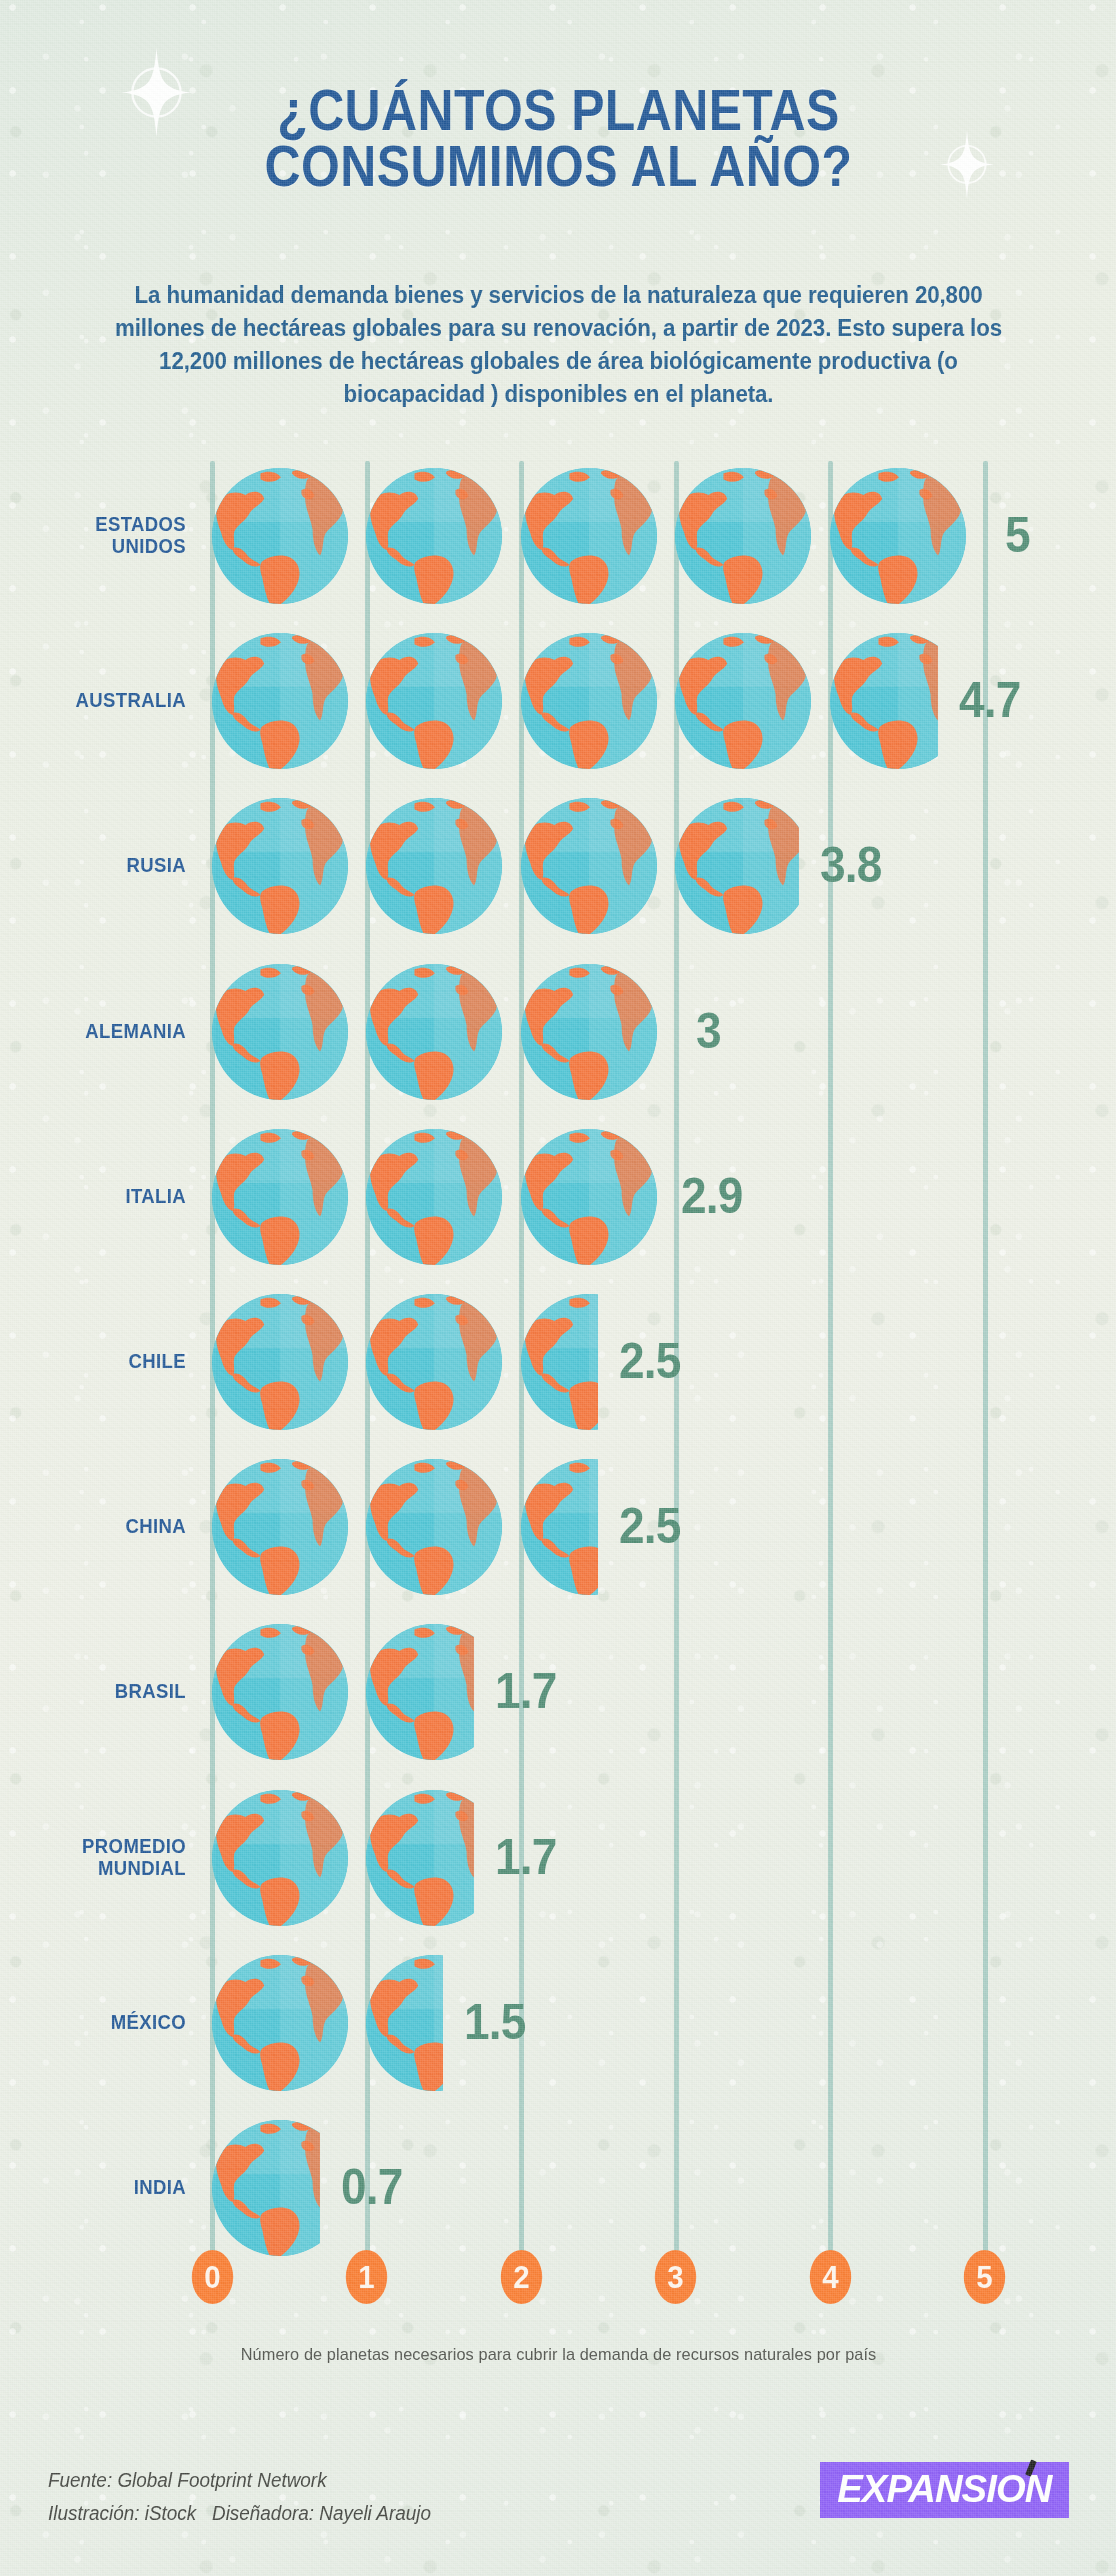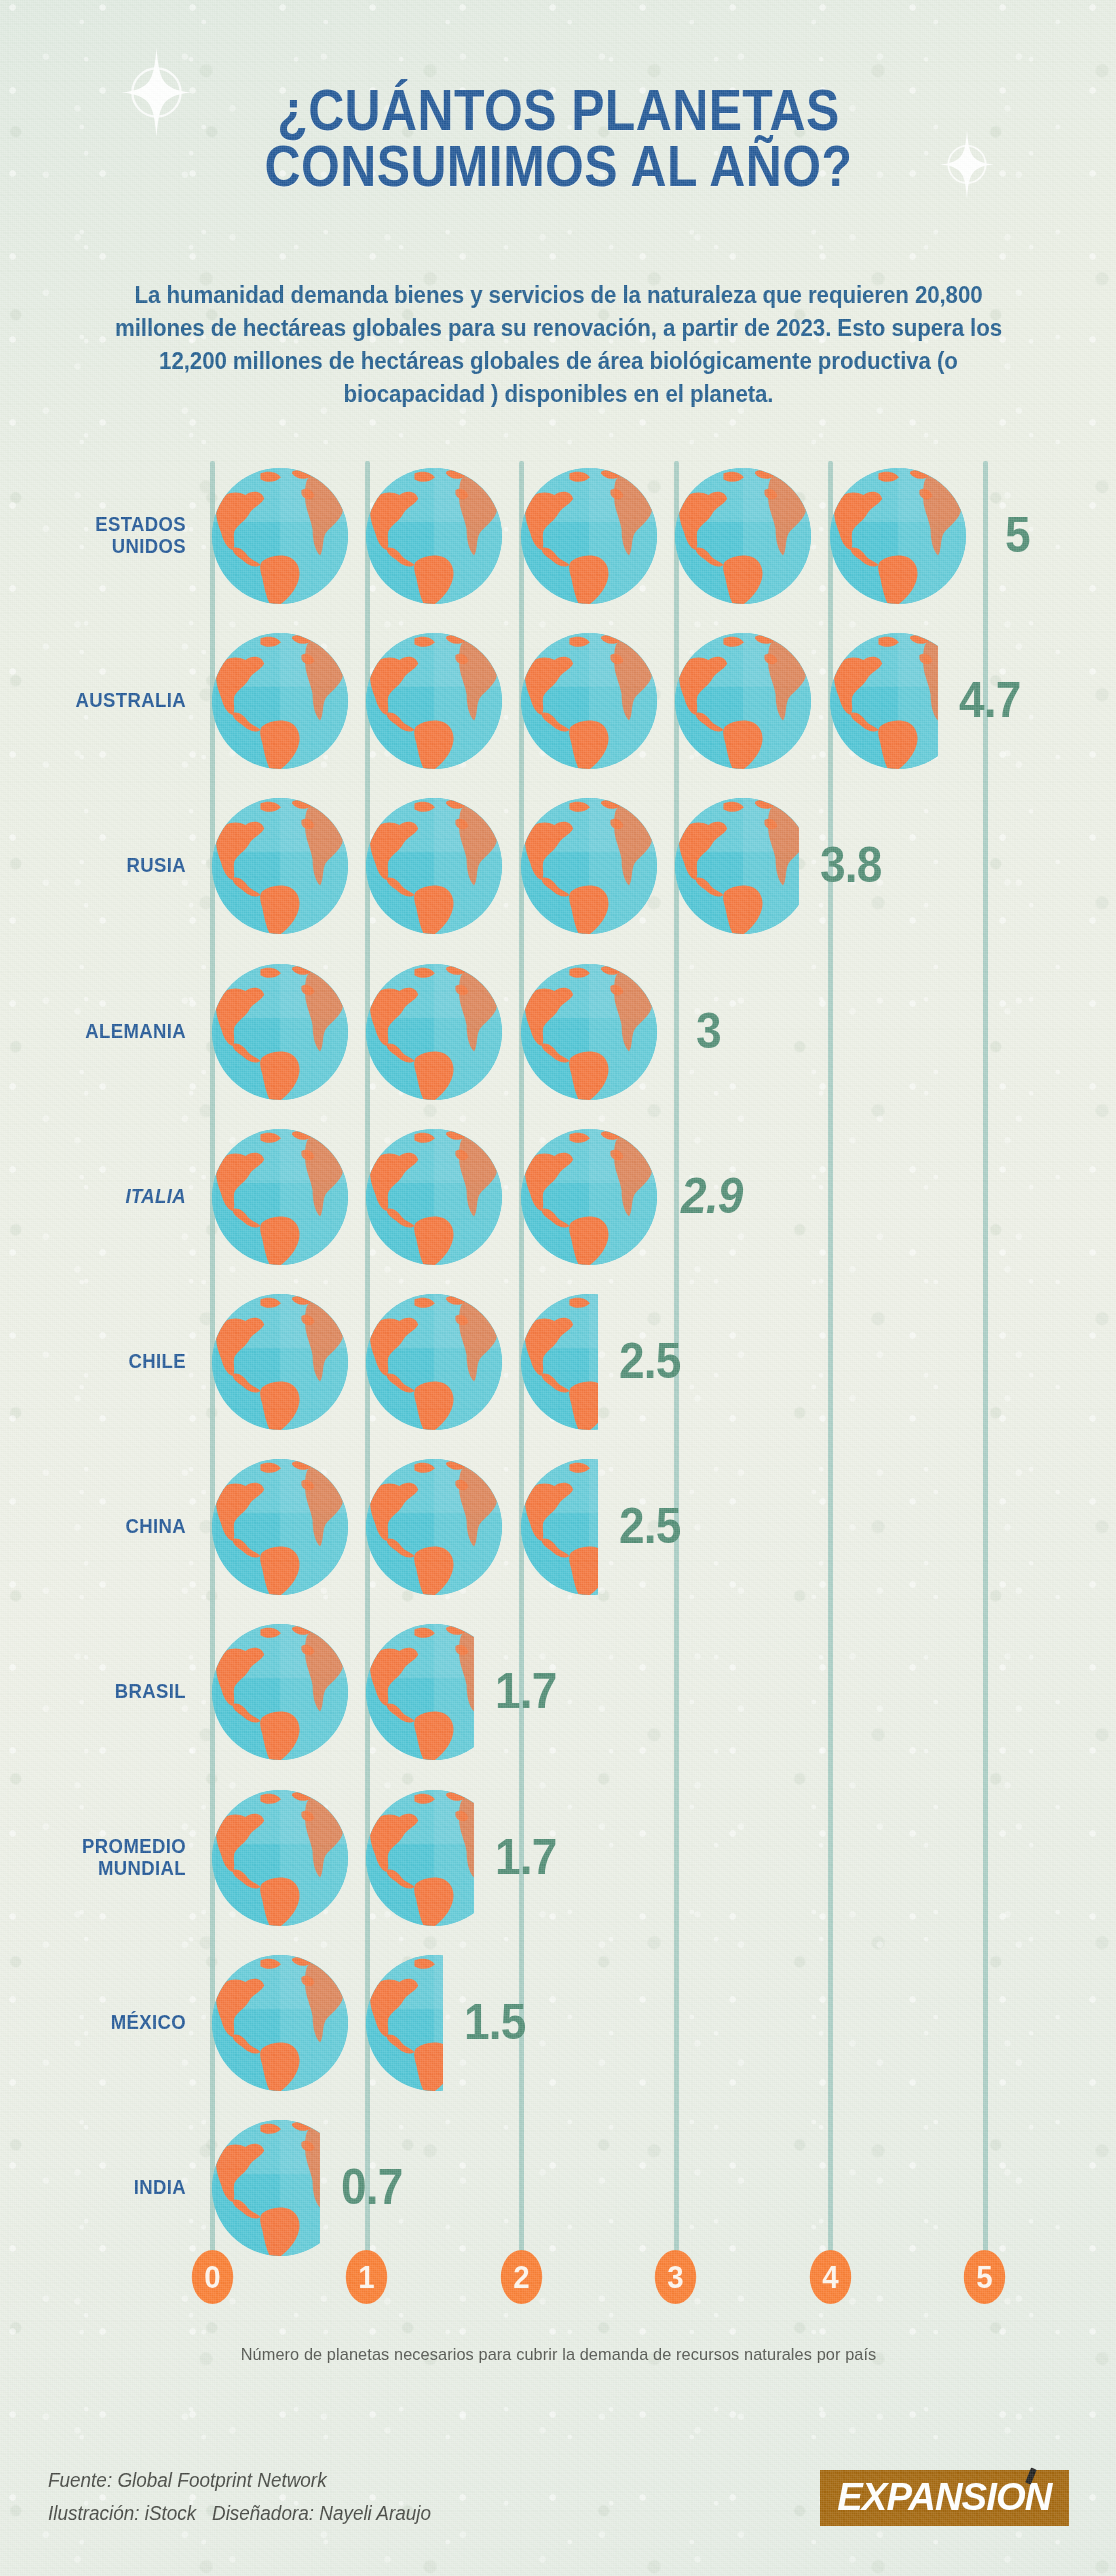--- a/index.html
+++ b/index.html
@@ -164,22 +164,22 @@
     font-size:19.5px;
     line-height:1.65;
     color:#3e403b;
     font-weight:400;
     transform:scaleX(.97);
     transform-origin:left top;
   }
   .credits div { white-space:pre; }
 
   .logo {
-    position:absolute; right:48px; top:13px;
-    background:#a16207;
+    position:absolute; right:48px; top:5px;
+    background:#8b5cf6;
     padding:7.4px 15px 9.3px 15px;
     display:inline-block;
   }
   .logo-text {
     font-family:"Liberation Sans","DejaVu Sans", sans-serif;
     font-weight:700;
     font-size:39px;
     line-height:1;
     color:#ffffff;
     letter-spacing:-0.9px;
@@ -794,21 +794,21 @@
                C110 88 108 76 108 66 C106 54 100 44 100 32 C100 22 100 14 104 10 Z"></path>
       <path fill="#f4733a" opacity=".9" d="M96 24 C102 20 108 24 110 30 C106 36 98 34 96 28 Z"></path>
       <path fill="#f4733a" d="M86 4 C94 0 104 2 108 8 C100 14 90 12 86 6 Z"></path>
     </g>
   </svg>
             </div>
           </div>
         </div>
         <div class="value" style="left: 696px; top: 42px;">3</div>
       </div>
-      <div class="row" style="top: 1129px; height: 136px; font-style: italic;">
+      <div class="row" style="top: 1129px; height: 136px;">
         <div class="row-label" style="top: 57px;"><span>ITALIA</span></div>
         <div class="globes" style="width: 448px; height: 136px;">
           <div class="globe" style="left: 0px; width: 136px;">
             <div class="disc">
   <svg viewBox="0 0 146 146" xmlns="http://www.w3.org/2000/svg" aria-hidden="true">
     <defs>
       <clipPath id="clip4_0">
                     <circle cx="73" cy="73" r="73"></circle>
                   </clipPath>
     </defs>

